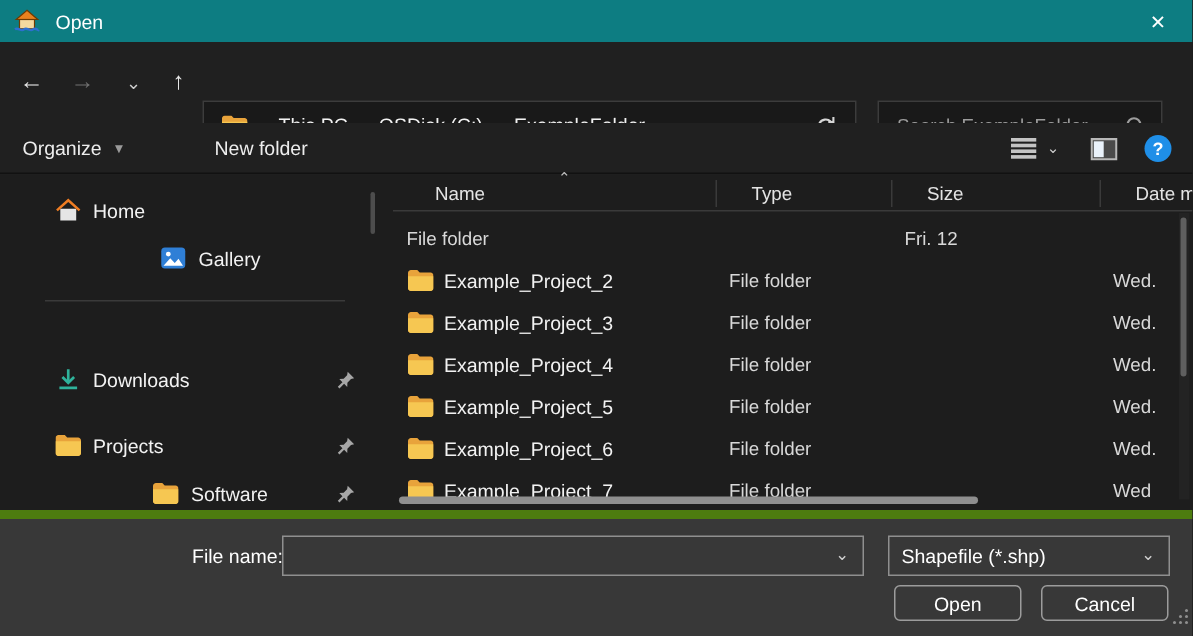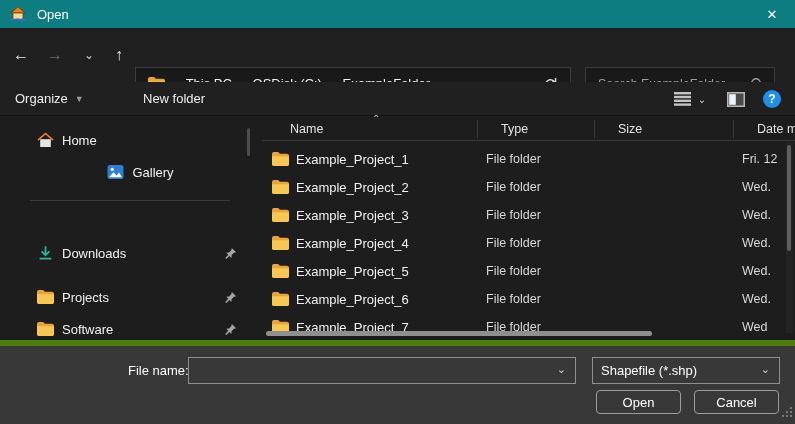--- a/index.html
+++ b/index.html
@@ -212,21 +212,21 @@
           <path fill="#f6c752" d="M0 4.2h17V12c0 1.1-.9 2-2 2H2c-1.1 0-2-.9-2-2z"></path>
         </svg>
       </span>
       <span class="lbl">Projects</span>
       <span class="pin">
         <svg width="13" height="13" viewBox="0 0 13 13">
             <path fill="#a6a6a6" d="M7.8 0.9 12.1 5.2 10 5.7 7.6 8.1 7.5 11 5.4 8.9 2.3 12 1.2 10.9 4.3 7.8 2.2 5.7 5.1 5.5 7.4 3.1z"></path>
           </svg>
       </span>
     </div>
-    <div class="side-item" style="top:198px;">
+    <div class="side-item" style="top:198px;justify-content:center;">
       <span class="ico">
         <svg width="17" height="14" viewBox="0 0 17 14">
           <path fill="#e8a33b" d="M0 2c0-1.1.9-2 2-2h4.2l1.6 1.7H15c1.1 0 2 .9 2 2V12c0 1.1-.9 2-2 2H2c-1.1 0-2-.9-2-2z"></path>
           <path fill="#f6c752" d="M0 4.2h17V12c0 1.1-.9 2-2 2H2c-1.1 0-2-.9-2-2z"></path>
         </svg>
       </span>
       <span class="lbl">Software</span>
       <span class="pin">
         <svg width="13" height="13" viewBox="0 0 13 13">
             <path fill="#a6a6a6" d="M7.8 0.9 12.1 5.2 10 5.7 7.6 8.1 7.5 11 5.4 8.9 2.3 12 1.2 10.9 4.3 7.8 2.2 5.7 5.1 5.5 7.4 3.1z"></path>
@@ -242,27 +242,20 @@
       <div class="hc">Type</div>
       <div class="hc">Size</div>
       <div class="hc">Date modified</div>
     </div>
     <div class="col-sep" style="left:215px;"></div>
     <div class="col-sep" style="left:332px;"></div>
     <div class="col-sep" style="left:471px;"></div>
 
     <div class="rows">
       <div class="lrow">
-        <div class="namecell">
-            <svg width="17" height="14" viewBox="0 0 17 14">
-              <path fill="#e8a33b" d="M0 2c0-1.1.9-2 2-2h4.2l1.6 1.7H15c1.1 0 2 .9 2 2V12c0 1.1-.9 2-2 2H2c-1.1 0-2-.9-2-2z"></path>
-              <path fill="#f6c752" d="M0 4.2h17V12c0 1.1-.9 2-2 2H2c-1.1 0-2-.9-2-2z"></path>
-            </svg>
-            <span>Example_Project_1</span>
-          </div>
         <div class="typecell">File folder</div>
         <div class="sizecell"></div>
         <div class="datecell">Fri. 12</div>
       </div>
       <div class="lrow">
         <div class="namecell">
             <svg width="17" height="14" viewBox="0 0 17 14">
               <path fill="#e8a33b" d="M0 2c0-1.1.9-2 2-2h4.2l1.6 1.7H15c1.1 0 2 .9 2 2V12c0 1.1-.9 2-2 2H2c-1.1 0-2-.9-2-2z"></path>
               <path fill="#f6c752" d="M0 4.2h17V12c0 1.1-.9 2-2 2H2c-1.1 0-2-.9-2-2z"></path>
             </svg>

